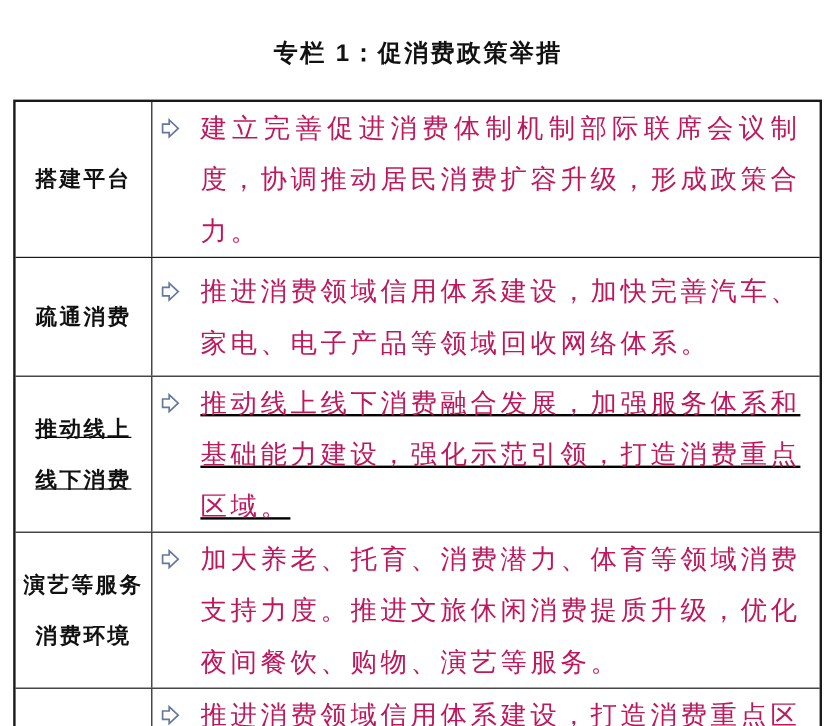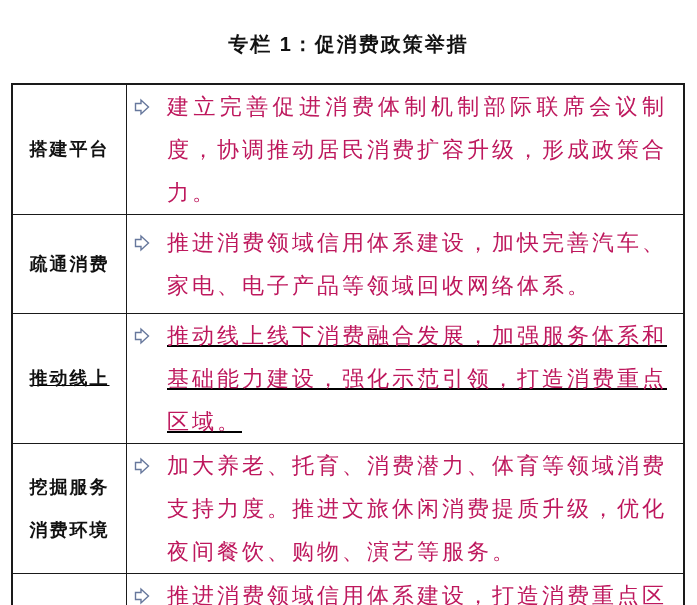--- a/index.html
+++ b/index.html
@@ -134,36 +134,37 @@
               </svg>
           </span>
           <p class="content-text">推进消费领域信用体系建设，加快完善汽车、家电、电子产品等领域回收网络体系。</p>
         </div>
       </div>
     </div>
 
     <div class="row row-h3">
       <div class="cell-label">
         <div>推动线上</div>
+        <div>线下消费</div>
       </div>
       <div class="cell-content">
         <div class="content-inner">
           <span class="arrow-wrap">
             <svg width="16" height="18" viewBox="0 0 16 18">
                 <path d="M1.5 5.5 H7 V2 L14.5 9 L7 16 V12.5 H1.5 Z" fill="#ffffff" stroke="#66779c" stroke-width="1.4"></path>
               </svg>
           </span>
           <p class="content-text">推动线上线下消费融合发展，加强服务体系和基础能力建设，强化示范引领，打造消费重点区域。</p>
         </div>
       </div>
     </div>
 
     <div class="row row-h4">
       <div class="cell-label">
-        <div>挖掘服务</div>
+        <div>演艺等服务</div>
         <div>消费环境</div>
       </div>
       <div class="cell-content">
         <div class="content-inner">
           <span class="arrow-wrap">
             <svg width="16" height="18" viewBox="0 0 16 18">
                 <path d="M1.5 5.5 H7 V2 L14.5 9 L7 16 V12.5 H1.5 Z" fill="#ffffff" stroke="#66779c" stroke-width="1.4"></path>
               </svg>
           </span>
           <p class="content-text">加大养老、托育、消费潜力、体育等领域消费支持力度。推进文旅休闲消费提质升级，优化夜间餐饮、购物、演艺等服务。</p>

